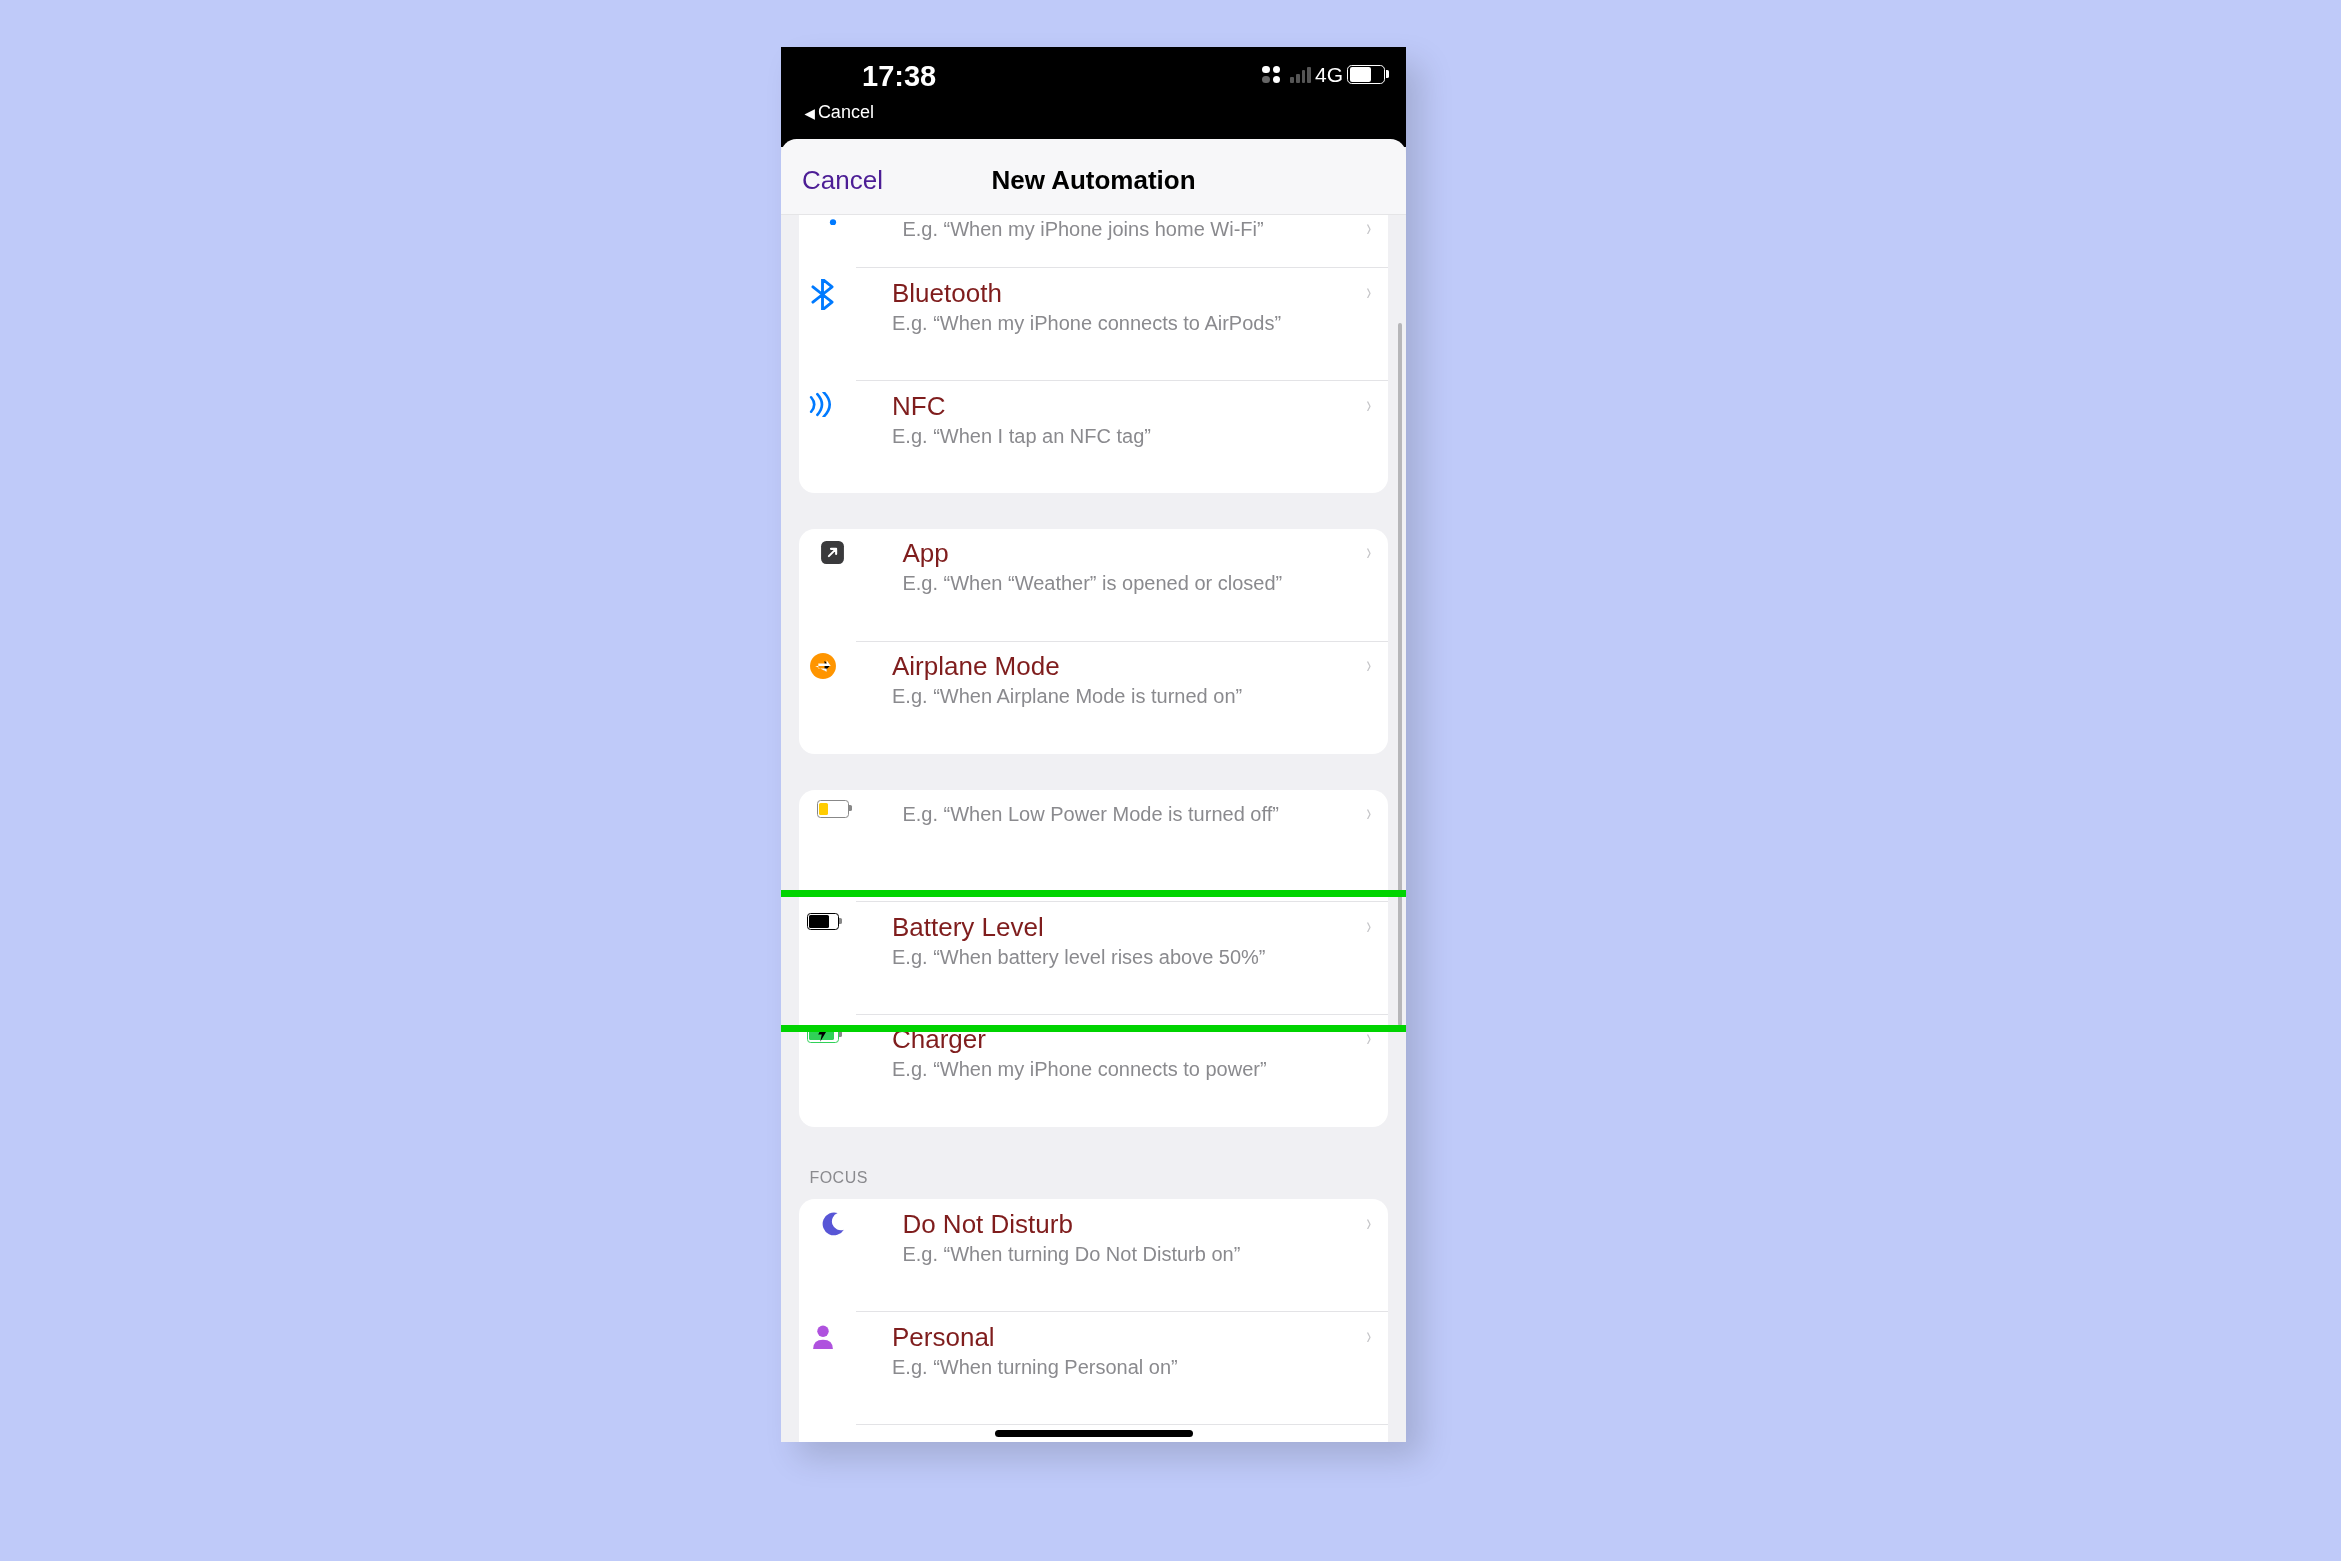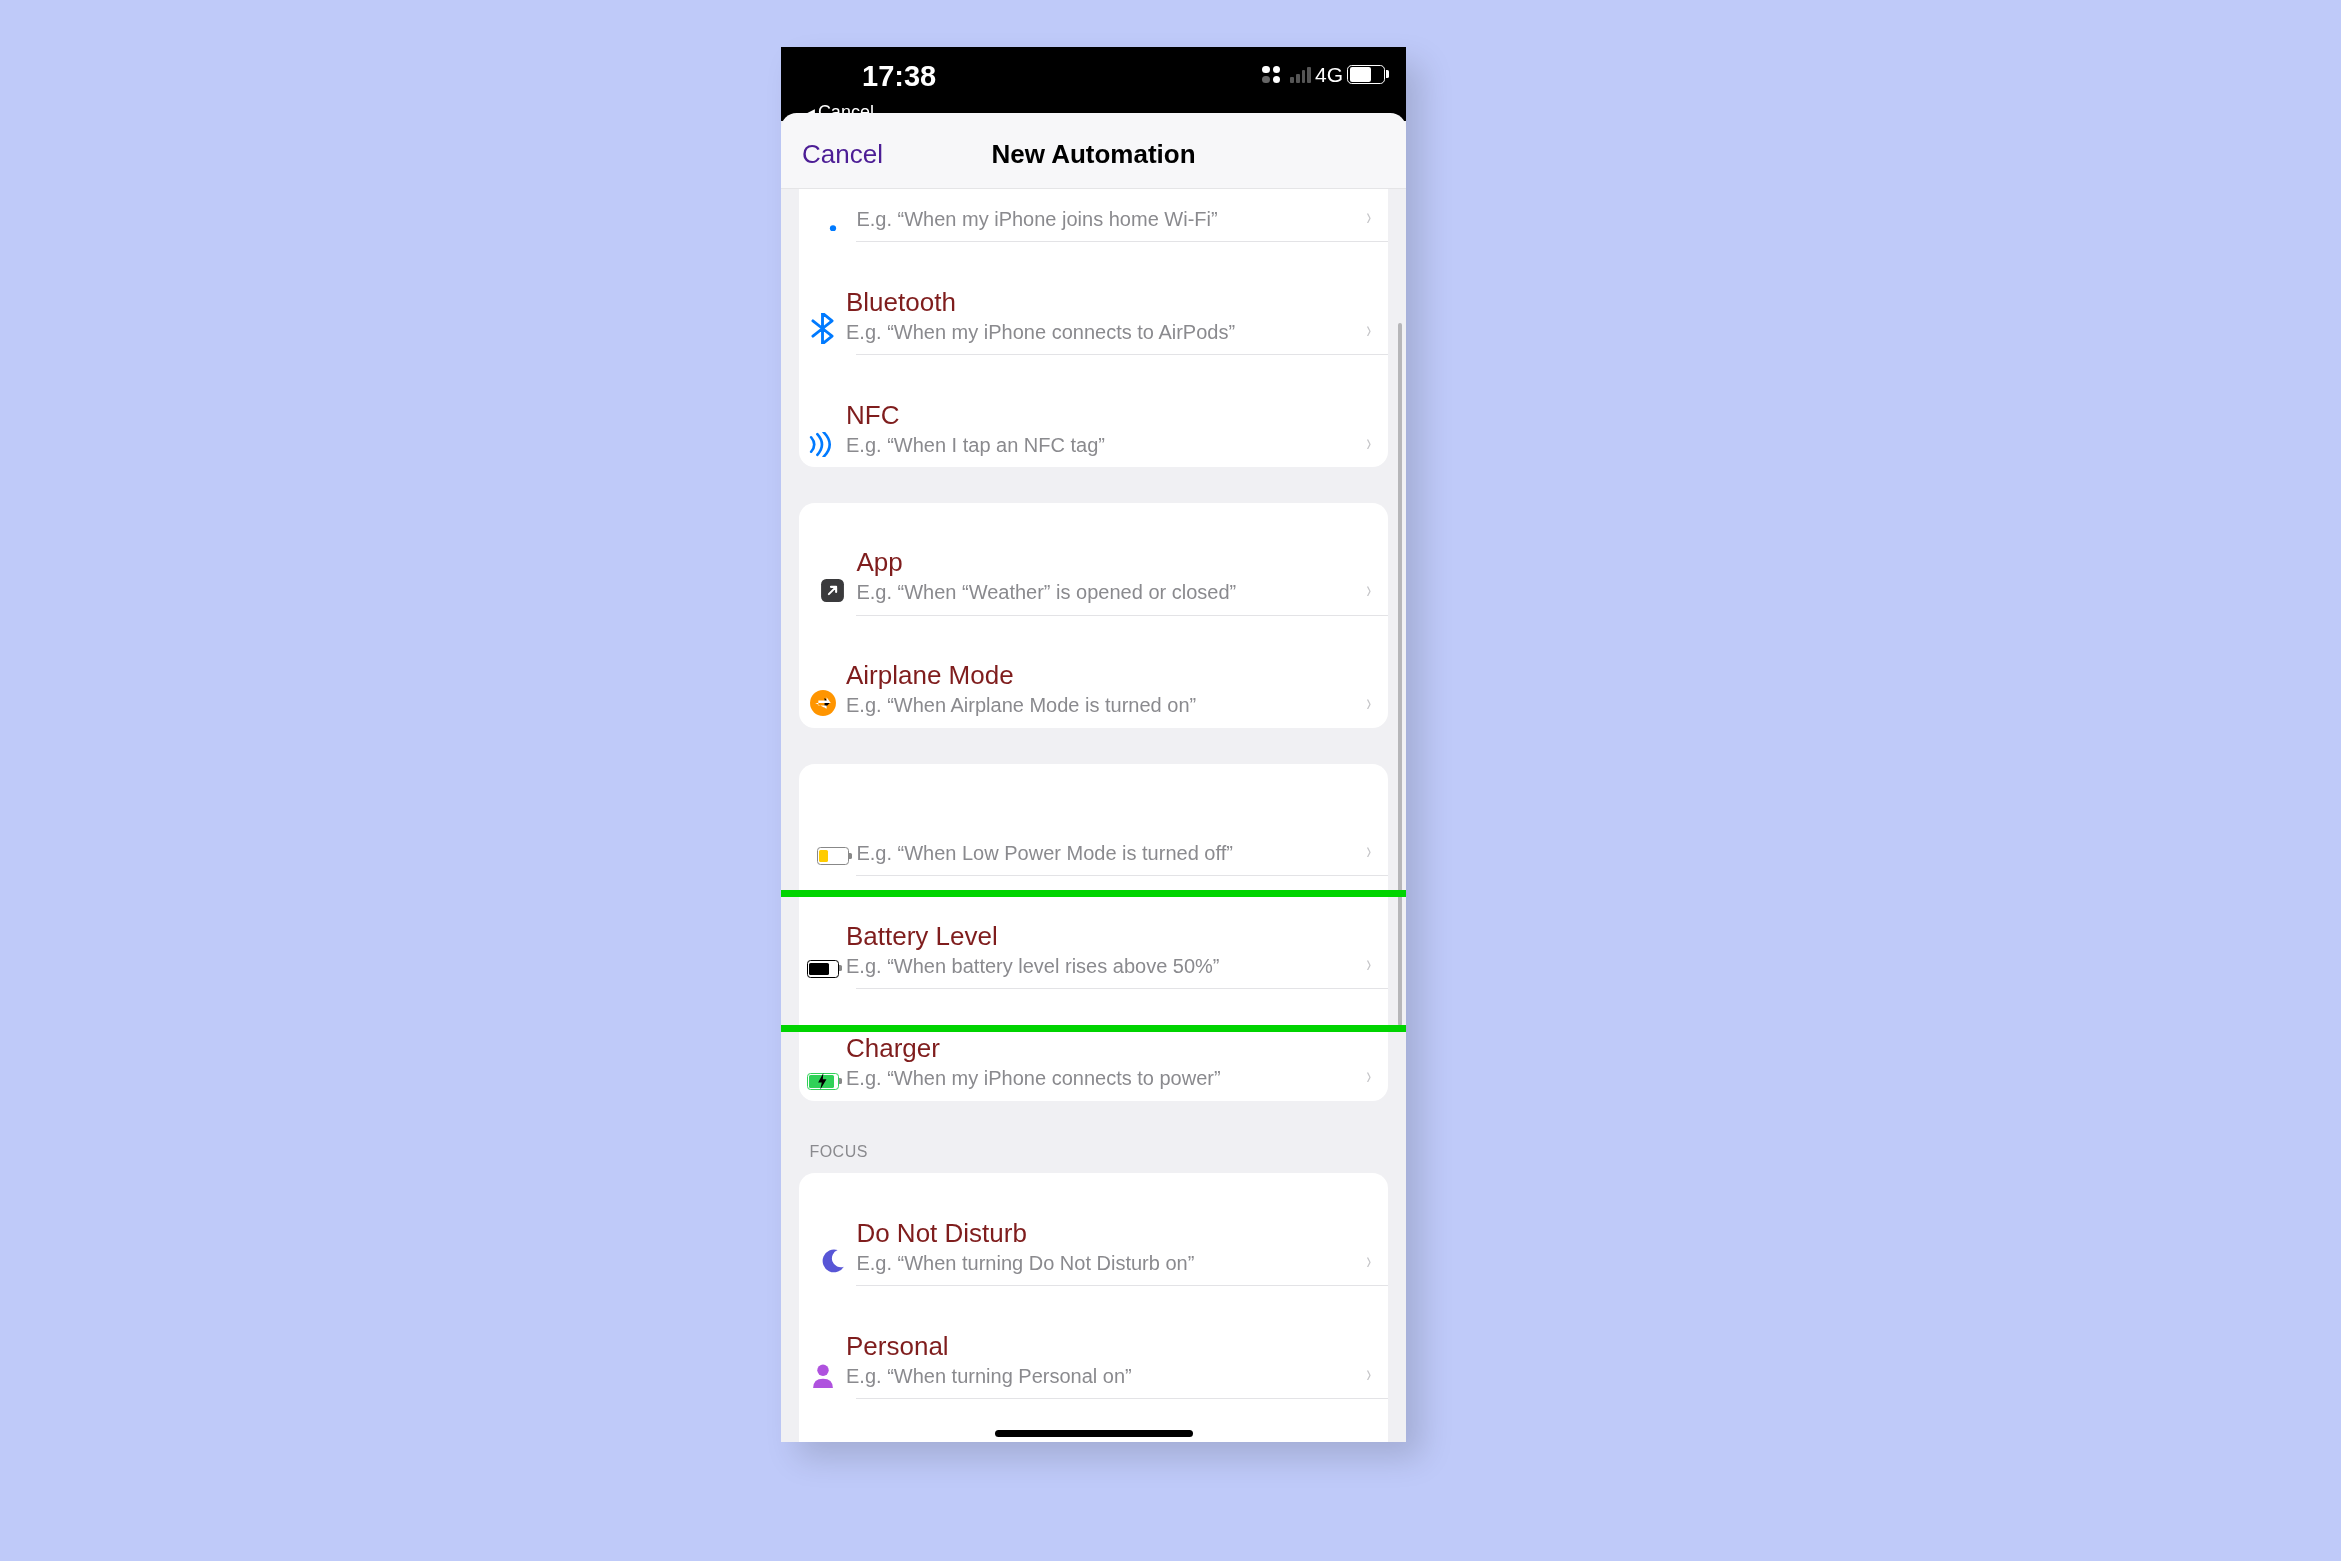--- a/index.html
+++ b/index.html
@@ -14,21 +14,21 @@
     left:781px; top:47px;
     width:625px; height:1395px;
     background:#f0f0f3;
     box-shadow: 15.6px 15.6px 31px rgba(0,0,0,0.15);
     overflow:hidden;
   }
   
   .statusbar{
     background:#000;
     color:#fff;
-    height:65px;
+    height:91px;
     position:relative;
     font-weight:600;
   }
   .status-time{
     position:absolute;
     left:81px; top:13px;
     font-size:29px;
     font-weight:600;
   }
   .status-back{
@@ -107,24 +107,25 @@
   }
   .section-label{
     margin-top:42px;
     margin-left:10.4px;
     margin-bottom:-23.4px;
     font-size:16px;
     color:#8a8a8e;
     letter-spacing:0.5px;
   }
   .row{
-    display:flex;align-items:flex-end;
+    display:flex;align-items:flex-start;
     min-height:91px;
     padding:10.4px 15.6px 10.4px 10.4px;
     position:relative;
+    gap:46px;
   }
   .row + .row{
     border-top:0.5px solid #e3e3e6;
     margin-left:57px;
     padding-left:0;
   }
   .row + .row .ico{margin-left:-57px;}
   .row.subonly{min-height:42px;padding-top:0;}
   .ico{
     width:47px;display:flex;justify-content:center;align-items:center;flex:none;

